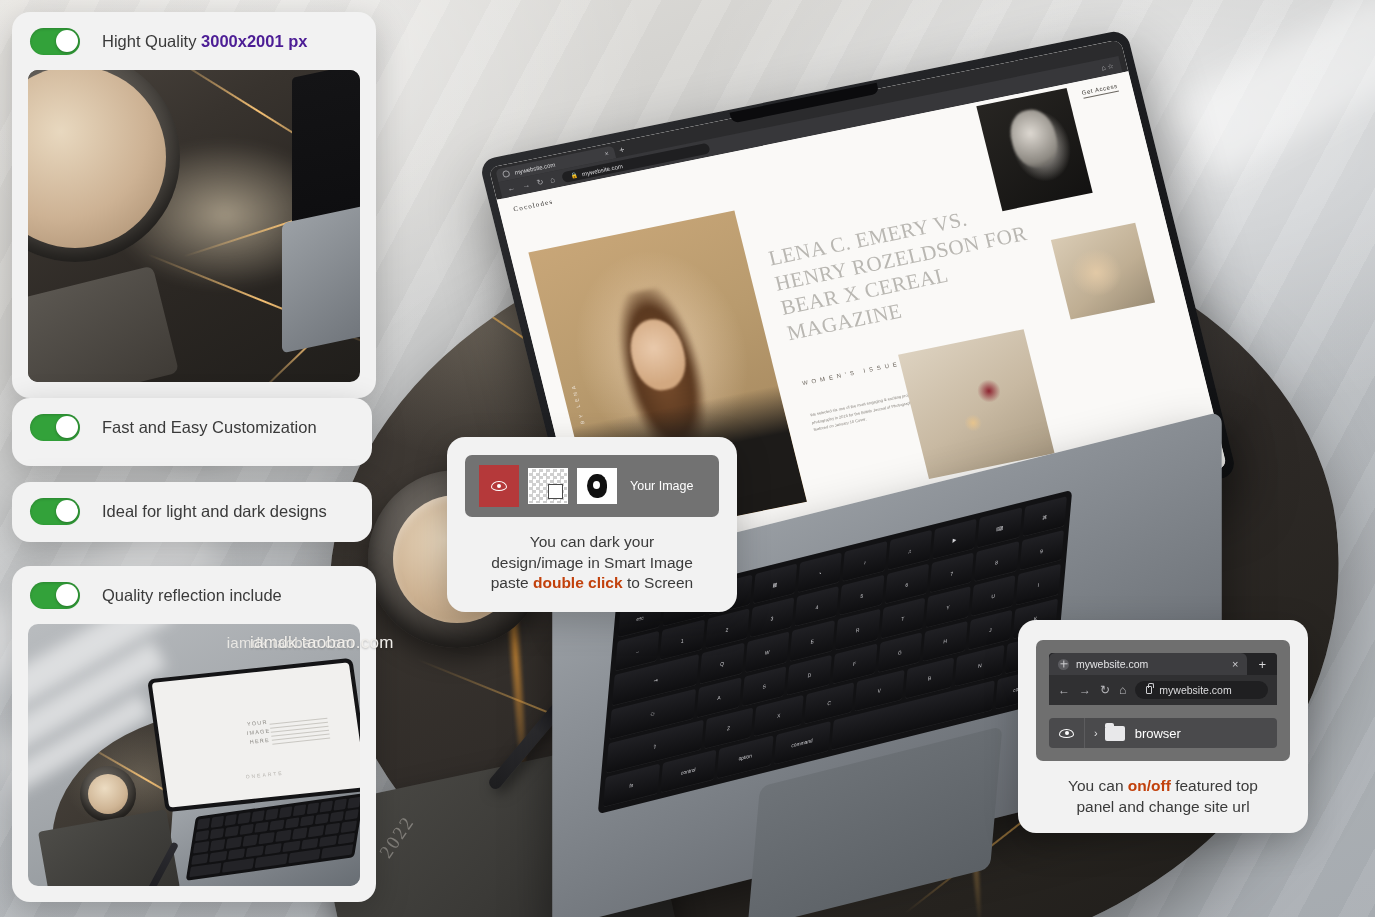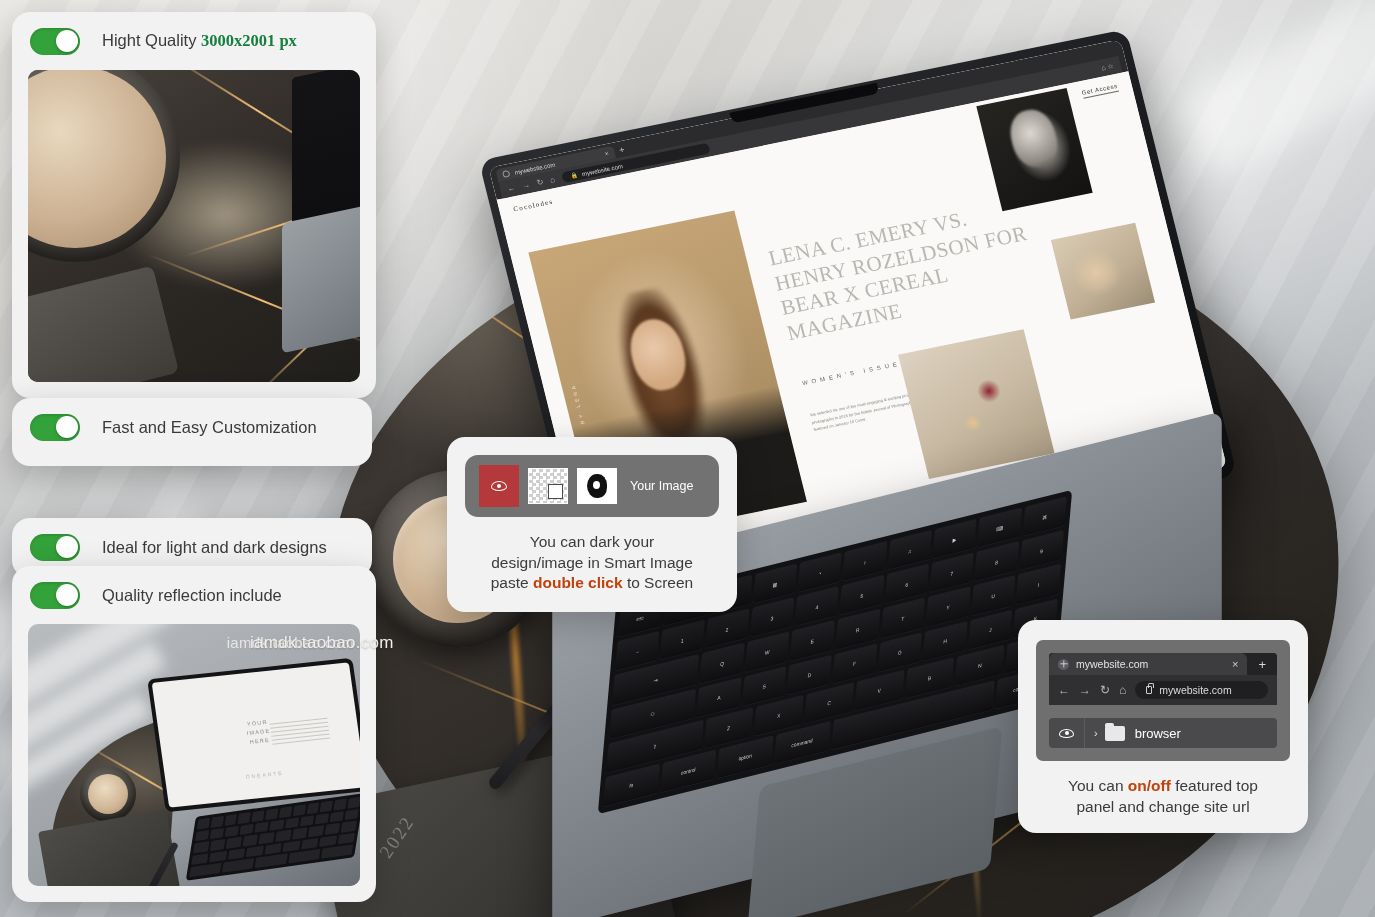--- a/index.html
+++ b/index.html
@@ -260,21 +260,21 @@
   .toggle{
     width:50px; height:27px; border-radius:14px; background:#33a23a;
     position:relative; flex:0 0 auto;
     box-shadow: inset 0 1px 3px rgba(0,0,0,.18);
   }
   .toggle .knob{
     position:absolute; top:2.5px; right:2.5px; width:22px; height:22px;
     border-radius:50%; background:#fff; box-shadow:0 1px 3px rgba(0,0,0,.3);
   }
   .feature-label{ font-size:16.5px; color:#3a3a3a; }
-  .feature-label b{ font-weight:bold; color:#15803d;font-family:Liberation Serif, serif; }
+  .feature-label b{ font-weight:bold; color:#4c1d95; }
 
   
   .preview{
     margin:0 16px 16px 16px; border-radius:10px; height:312px; overflow:hidden;
     position:relative;
     background: linear-gradient(150deg,#4a443e 0%,#38332e 30%,#2b2723 60%,#201e1b 100%);
   }
   .preview .pv-bowl{
     position:absolute; left:-58px; top:-18px; width:210px; height:210px; border-radius:50%;
     background: radial-gradient(circle at 40% 35%, #74706a, #433f3a 72%, #2c2926 100%);
@@ -390,21 +390,21 @@
     letter-spacing:.3px; z-index:40; text-shadow:0 1px 2px rgba(0,0,0,.25);
   }
   .watermark2{
     position:absolute; left:1018px; top:634px; font-size:17px; color:#f0eeea;
     letter-spacing:.3px; z-index:40;
   }
 
   
   #smart-object-card{ left:447px; top:437px; width:290px; padding:18px; z-index:60; }
   .ps-strip{
-    background:#727272; border-radius:13px; height:62px;
+    background:#727272; border-radius:7px; height:62px;
     display:flex; align-items:center; gap:9px; padding:0 14px;
   }
   .ps-eye-box{
     width:40px; height:42px; background:#b5393a; display:flex; align-items:center; justify-content:center;
   }
   .ps-eye{
     width:16px; height:10px; border-radius:50%/60% 60% 40% 40%;
     border:1.6px solid #fff; display:flex; align-items:center; justify-content:center;
   }
   .ps-eye i{ width:4px;height:4px;border-radius:50%;background:#fff; display:block; }
@@ -680,21 +680,21 @@
 
 <div class="card" id="feature-card-2" style="left:12px; top:398px; width:360px; height:68px;">
   <div class="feature-row">
     <div class="toggle">
         <span class="knob"></span>
       </div>
     <div class="feature-label">Fast and Easy Customization</div>
   </div>
 </div>
 
-<div class="card" id="feature-card-3" style="left:12px; top:482px; width:360px; height:60px;margin-top:36px;">
+<div class="card" id="feature-card-3" style="left:12px; top:482px; width:360px; height:60px;">
   <div class="feature-row">
     <div class="toggle">
         <span class="knob"></span>
       </div>
     <div class="feature-label">Ideal for light and dark designs</div>
   </div>
 </div>
 
 <div class="card" id="feature-card-4" style="left:12px; top:566px; width:364px;">
   <div class="feature-row">

